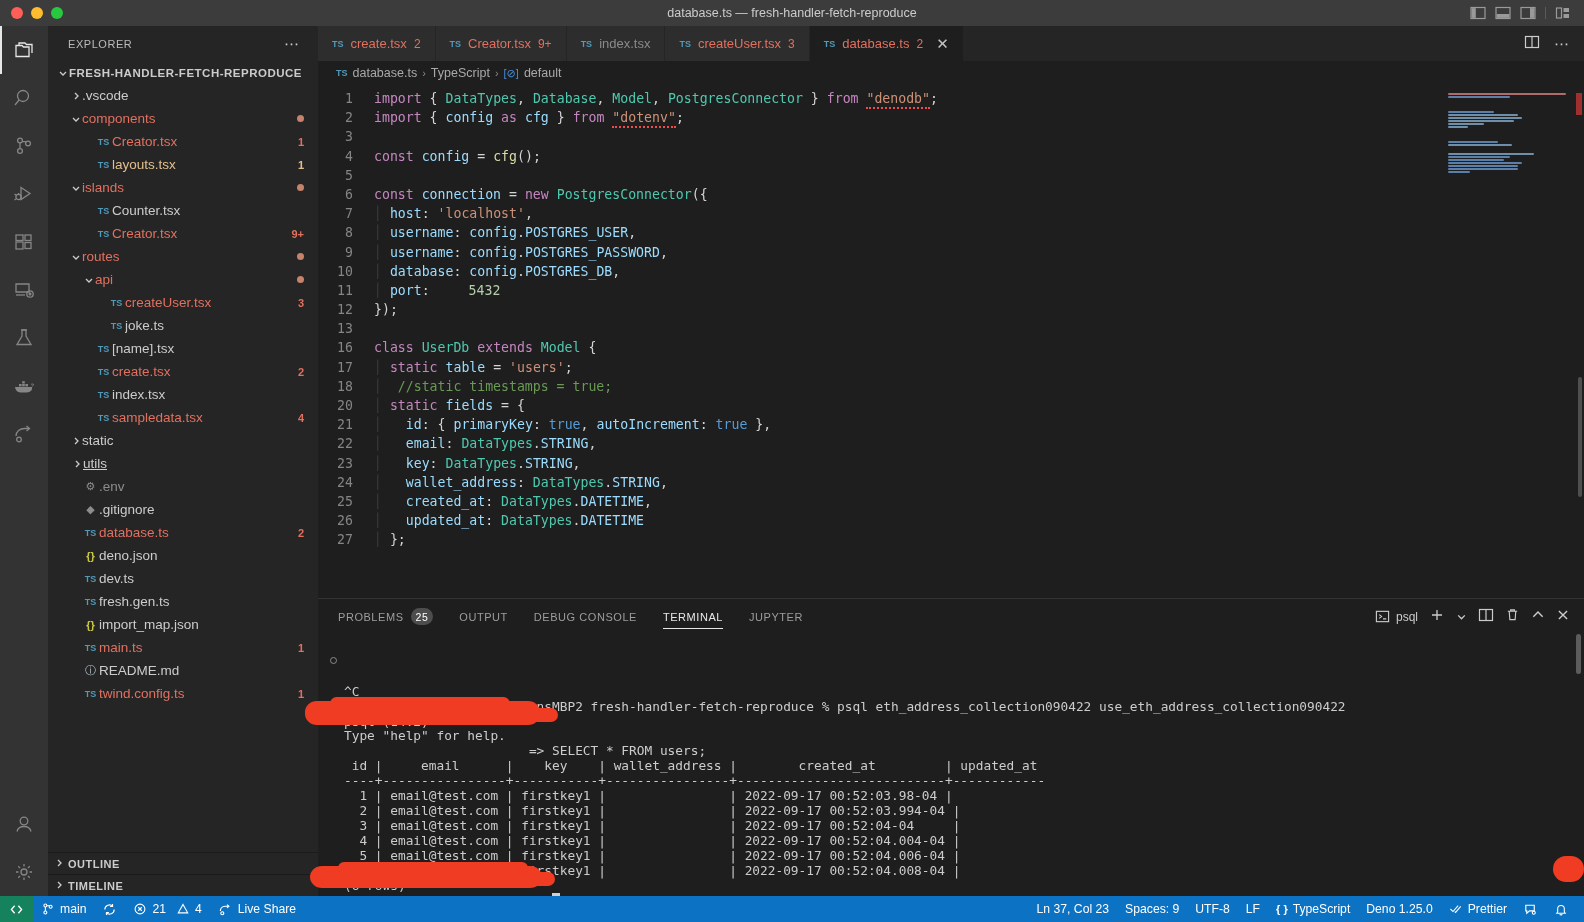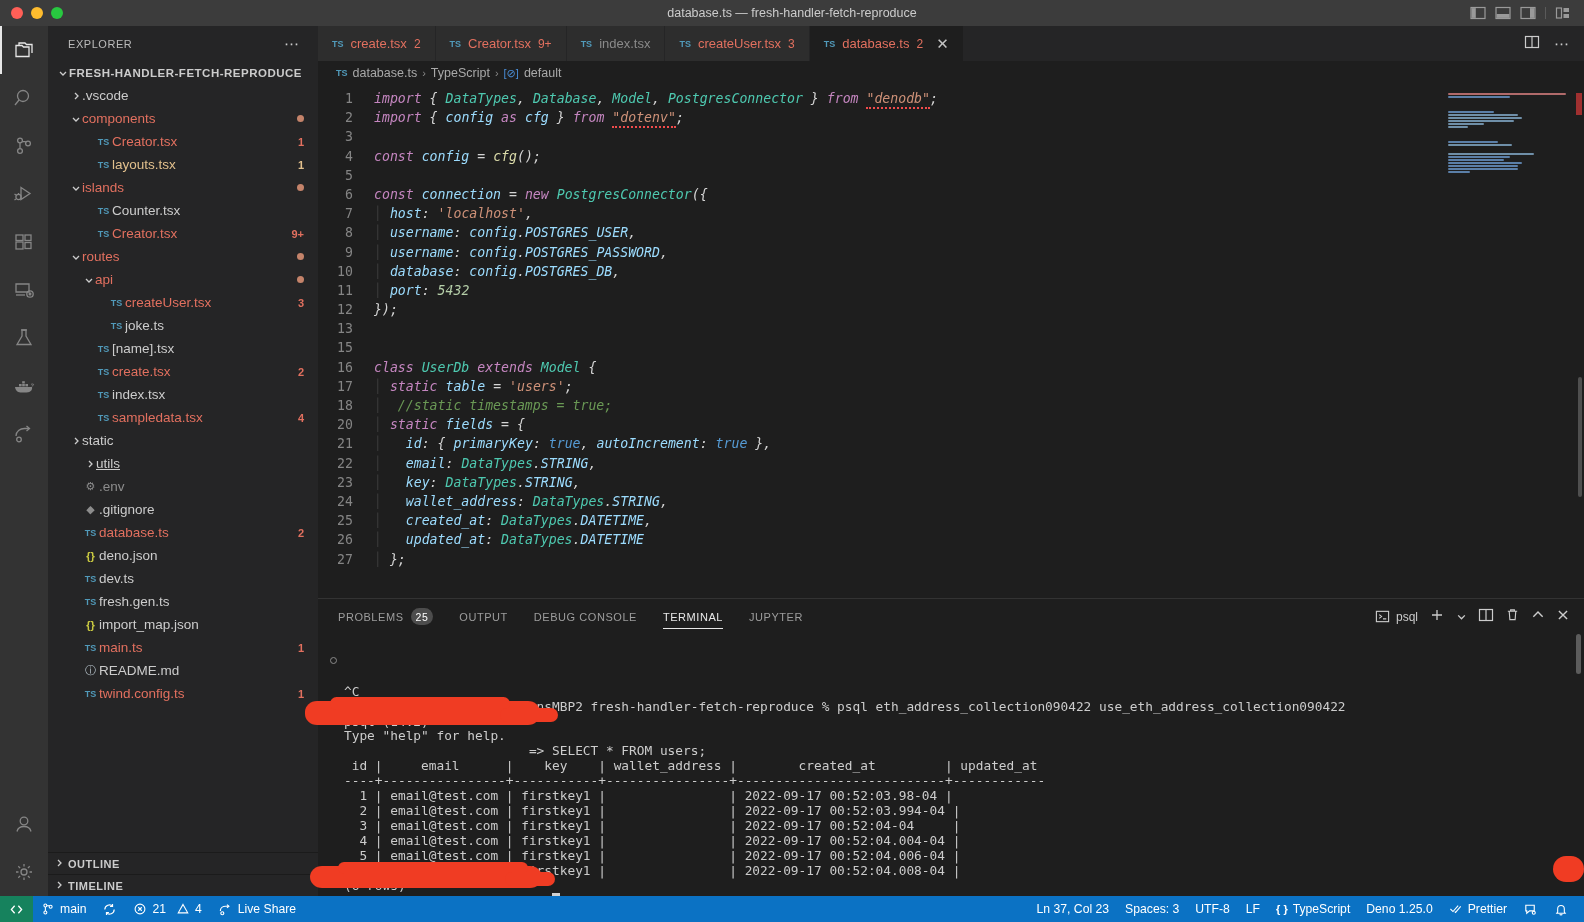--- a/index.html
+++ b/index.html
@@ -94,28 +94,28 @@
   }
   .bc-sep { color: #8a8a8a; font-size: 11px; }
 
   .code-wrap { flex: 1; position: relative; overflow: hidden; display: flex; }
   .code {
     flex: 1; position: relative; padding-top: 4px;
     font-family: "DejaVu Sans Mono", monospace; font-size: 13.2px; line-height: 19.2px;
   }
   .cline { display: flex; height: 19.2px; white-space: pre; }
   .lnum { width: 56px; flex: 0 0 56px; text-align: right; padding-right: 21px; color: #858585; }
-  .ctext { flex: 1; font-style: italic; }
+  .ctext { flex: 1; }
   .ind { color: #3b3b3b; }
   .k { color: #c586c0; }   
   .v { color: #9cdcfe; }   
   .t { color: #4ec9b0; }   
   .f { color: #dcdcaa; }   
   .s { color: #ce9178; }   
-  .n { color: #b5cea8; }   
+  .n { color: #b5cea8; margin-left: 31px; }   
   .b { color: #569cd6; }   
   .p { color: #d4d4d4; }   
   .cm { color: #6a9955; }
   .squig {
     border-bottom: 2px dotted #f14c4c; padding-bottom: 1px;
   }
   .minimap {
     width: 150px; flex: 0 0 150px; position: relative; background: #1e1e1e; padding-top: 8px;
   }
   .mm-line { height: 2px; margin: 0 0 1px 14px; border-radius: 1px; }
@@ -411,21 +411,21 @@
               <span class="badge c-err">4</span>
             </div>
             <div class="row" style="padding-left: 21px;">
               <span class="twist">
                 <svg width="10" height="10" viewBox="0 0 10 10" fill="none" stroke="#ccc" stroke-width="1.3">
                   <path d="M4 2l3 3-3 3"></path>
                 </svg>
               </span>
               <span class="lbl c-def">static</span>
             </div>
-            <div class="row" style="padding-left: 35px; text-decoration: underline;">
+            <div class="row" style="padding-left: 22px; text-decoration: underline;">
               <span class="twist">
                 <svg width="10" height="10" viewBox="0 0 10 10" fill="none" stroke="#ccc" stroke-width="1.3">
                   <path d="M4 2l3 3-3 3"></path>
                 </svg>
               </span>
               <span class="lbl c-def">utils</span>
             </div>
             <div class="row" style="padding-left: 21px;">
               <span class="twist"></span>
               <span class="fico" style="color:#8c8c8c;font-size:11px">⚙</span>
@@ -558,21 +558,20 @@
             <div class="cline"><span class="lnum">4</span><span class="ctext"><span class="k">const</span> <span class="v">config</span> <span class="p">=</span> <span class="f">cfg</span><span class="p">(</span><span class="p">)</span><span class="p">;</span></span></div>
             <div class="cline"><span class="lnum">5</span><span class="ctext"></span></div>
             <div class="cline"><span class="lnum">6</span><span class="ctext"><span class="k">const</span> <span class="v">connection</span> <span class="p">=</span> <span class="k">new</span> <span class="t">PostgresConnector</span><span class="p">(</span><span class="p">{</span></span></div>
             <div class="cline"><span class="lnum">7</span><span class="ctext"><span class="ind">│</span> <span class="v">host</span><span class="p">:</span> <span class="s">'localhost'</span><span class="p">,</span></span></div>
             <div class="cline"><span class="lnum">8</span><span class="ctext"><span class="ind">│</span> <span class="v">username</span><span class="p">:</span> <span class="v">config</span><span class="p">.</span><span class="v">POSTGRES_USER</span><span class="p">,</span></span></div>
             <div class="cline"><span class="lnum">9</span><span class="ctext"><span class="ind">│</span> <span class="v">username</span><span class="p">:</span> <span class="v">config</span><span class="p">.</span><span class="v">POSTGRES_PASSWORD</span><span class="p">,</span></span></div>
             <div class="cline"><span class="lnum">10</span><span class="ctext"><span class="ind">│</span> <span class="v">database</span><span class="p">:</span> <span class="v">config</span><span class="p">.</span><span class="v">POSTGRES_DB</span><span class="p">,</span></span></div>
             <div class="cline"><span class="lnum">11</span><span class="ctext"><span class="ind">│</span> <span class="v">port</span><span class="p">:</span> <span class="n">5432</span></span></div>
             <div class="cline"><span class="lnum">12</span><span class="ctext"><span class="p">}</span><span class="p">)</span><span class="p">;</span></span></div>
             <div class="cline"><span class="lnum">13</span><span class="ctext"></span></div>
-            <div class="cline"><span class="lnum">15</span><span class="ctext"></span></div>
             <div class="cline"><span class="lnum">16</span><span class="ctext"><span class="k">class</span> <span class="t">UserDb</span> <span class="k">extends</span> <span class="t">Model</span> <span class="p">{</span></span></div>
             <div class="cline"><span class="lnum">17</span><span class="ctext"><span class="ind">│</span> <span class="k">static</span> <span class="v">table</span> <span class="p">=</span> <span class="s">'users'</span><span class="p">;</span></span></div>
             <div class="cline"><span class="lnum">18</span><span class="ctext"><span class="ind">│</span><span class="cm">  //static timestamps = true;</span></span></div>
             <div class="cline"><span class="lnum">20</span><span class="ctext"><span class="ind">│</span> <span class="k">static</span> <span class="v">fields</span> <span class="p">=</span> <span class="p">{</span></span></div>
             <div class="cline"><span class="lnum">21</span><span class="ctext"><span class="ind">│</span>   <span class="v">id</span><span class="p">:</span> <span class="p">{</span> <span class="v">primaryKey</span><span class="p">:</span> <span class="b">true</span><span class="p">,</span> <span class="v">autoIncrement</span><span class="p">:</span> <span class="b">true</span> <span class="p">}</span><span class="p">,</span></span></div>
             <div class="cline"><span class="lnum">22</span><span class="ctext"><span class="ind">│</span>   <span class="v">email</span><span class="p">:</span> <span class="t">DataTypes</span><span class="p">.</span><span class="v">STRING</span><span class="p">,</span></span></div>
             <div class="cline"><span class="lnum">23</span><span class="ctext"><span class="ind">│</span>   <span class="v">key</span><span class="p">:</span> <span class="t">DataTypes</span><span class="p">.</span><span class="v">STRING</span><span class="p">,</span></span></div>
             <div class="cline"><span class="lnum">24</span><span class="ctext"><span class="ind">│</span>   <span class="v">wallet_address</span><span class="p">:</span> <span class="t">DataTypes</span><span class="p">.</span><span class="v">STRING</span><span class="p">,</span></span></div>
             <div class="cline"><span class="lnum">25</span><span class="ctext"><span class="ind">│</span>   <span class="v">created_at</span><span class="p">:</span> <span class="t">DataTypes</span><span class="p">.</span><span class="v">DATETIME</span><span class="p">,</span></span></div>
             <div class="cline"><span class="lnum">26</span><span class="ctext"><span class="ind">│</span>   <span class="v">updated_at</span><span class="p">:</span> <span class="t">DataTypes</span><span class="p">.</span><span class="v">DATETIME</span></span></div>
@@ -721,21 +720,21 @@
           <path d="M9.6 2.8l2 1.7-2 1.7"></path>
           <circle cx="4.6" cy="12" r="1.6"></circle>
         </svg>
       <span>Live Share</span>
     </div>
     <div class="st-right">
       <div class="sitem">
           <span>Ln 37, Col 23</span>
         </div>
       <div class="sitem">
-          <span>Spaces: 3</span>
+          <span>Spaces: 9</span>
         </div>
       <div class="sitem">
           <span>UTF-8</span>
         </div>
       <div class="sitem">
           <span>LF</span>
         </div>
       <div class="sitem">
         <span class="js-ico" style="color:#fff">{ }</span>
         <span>TypeScript</span>

